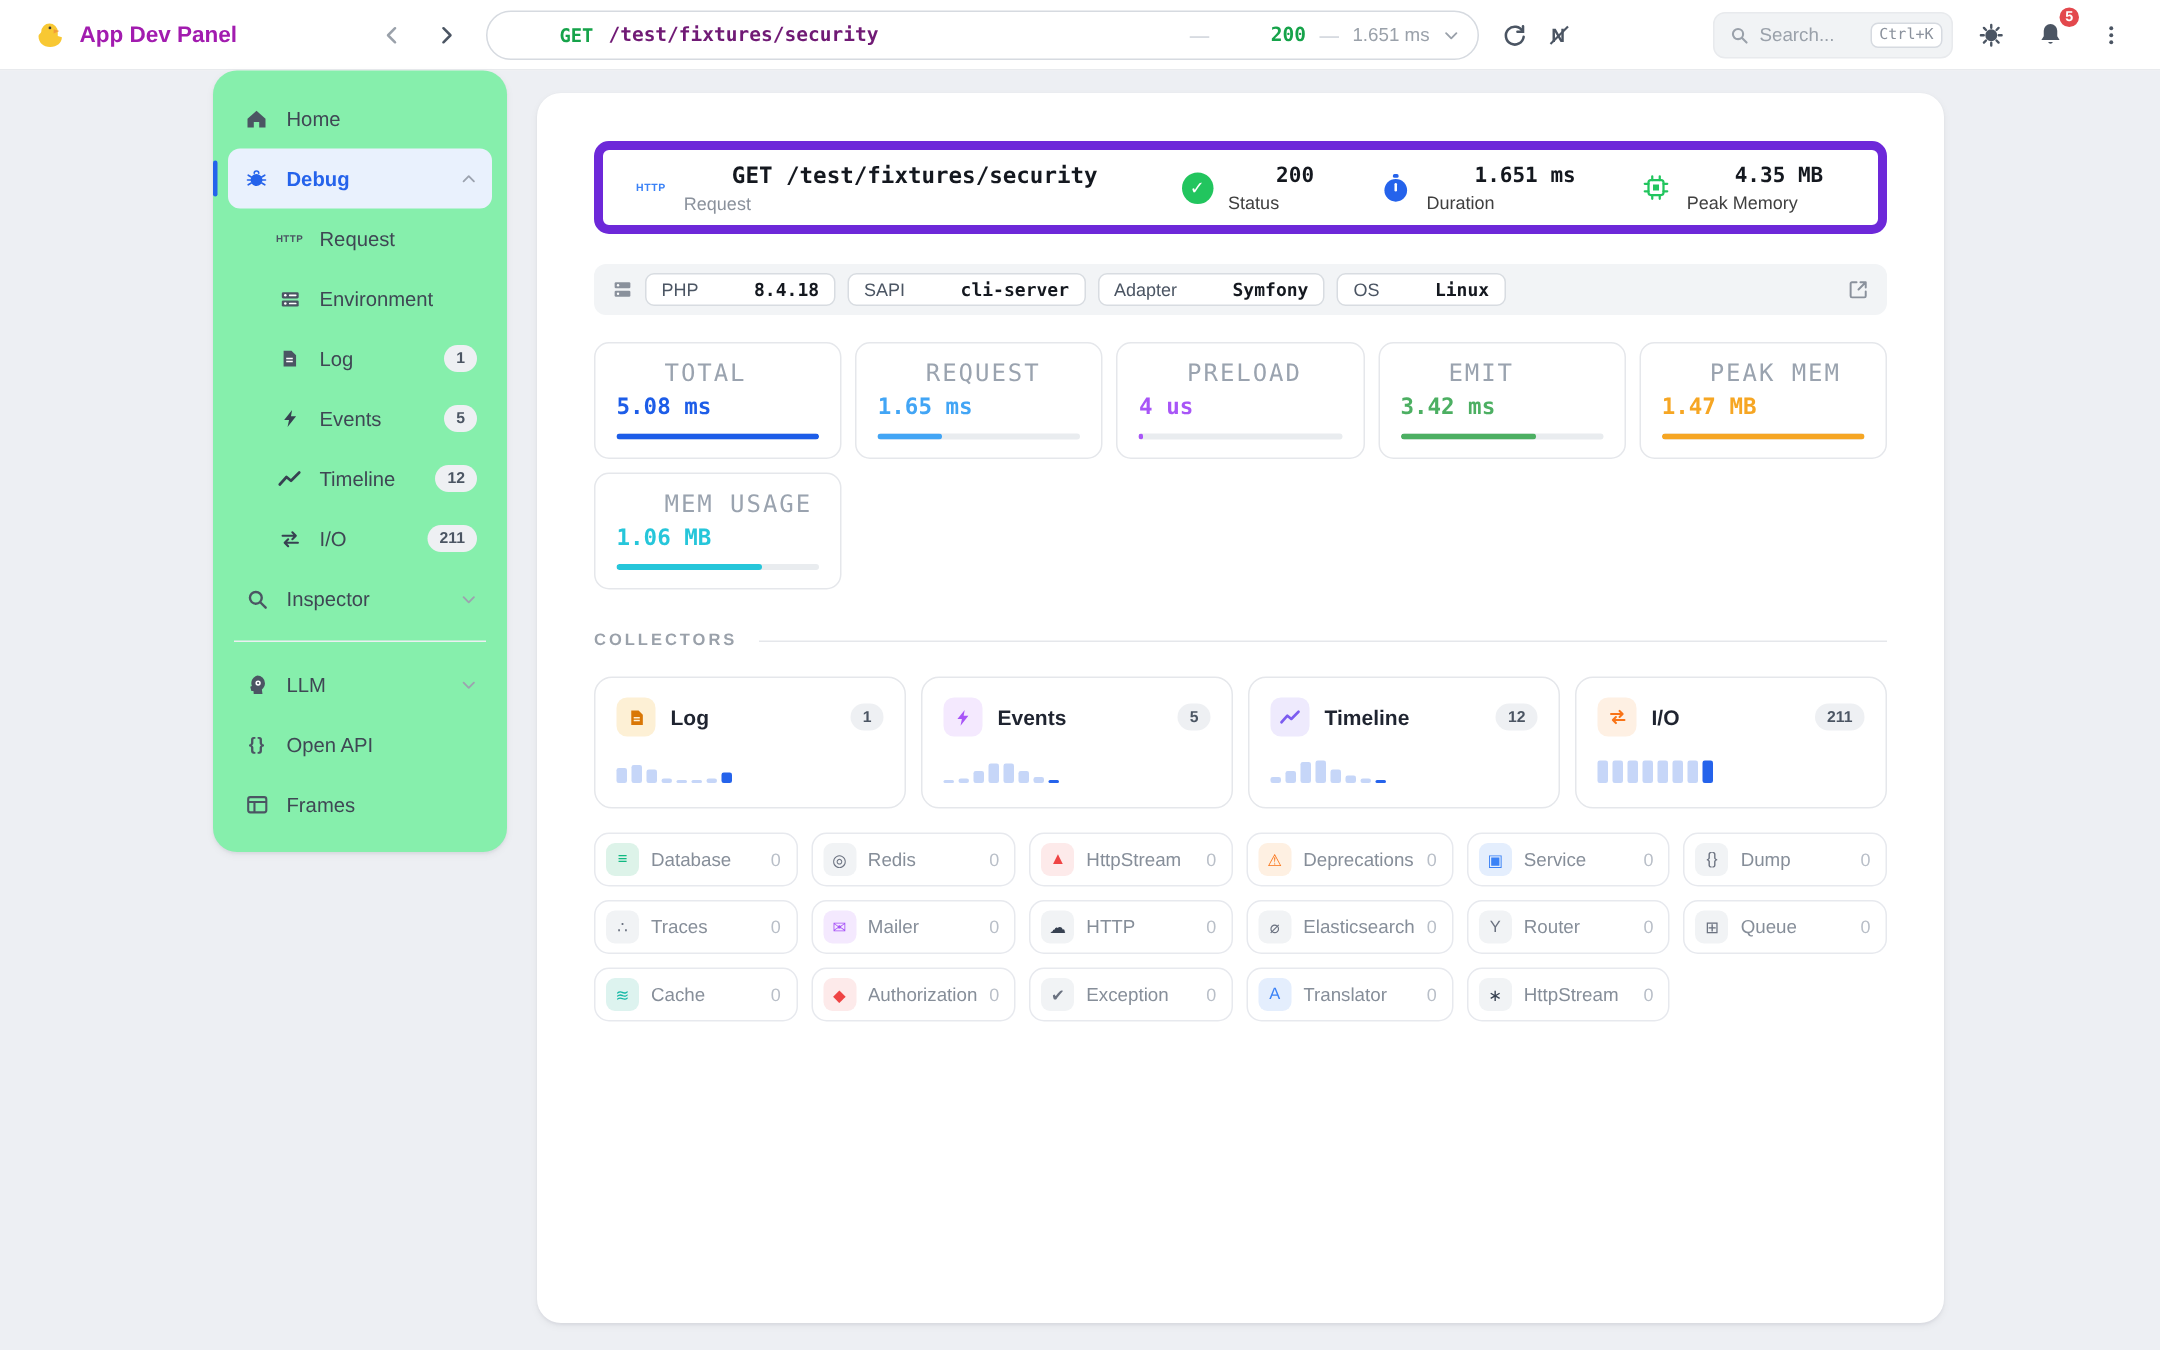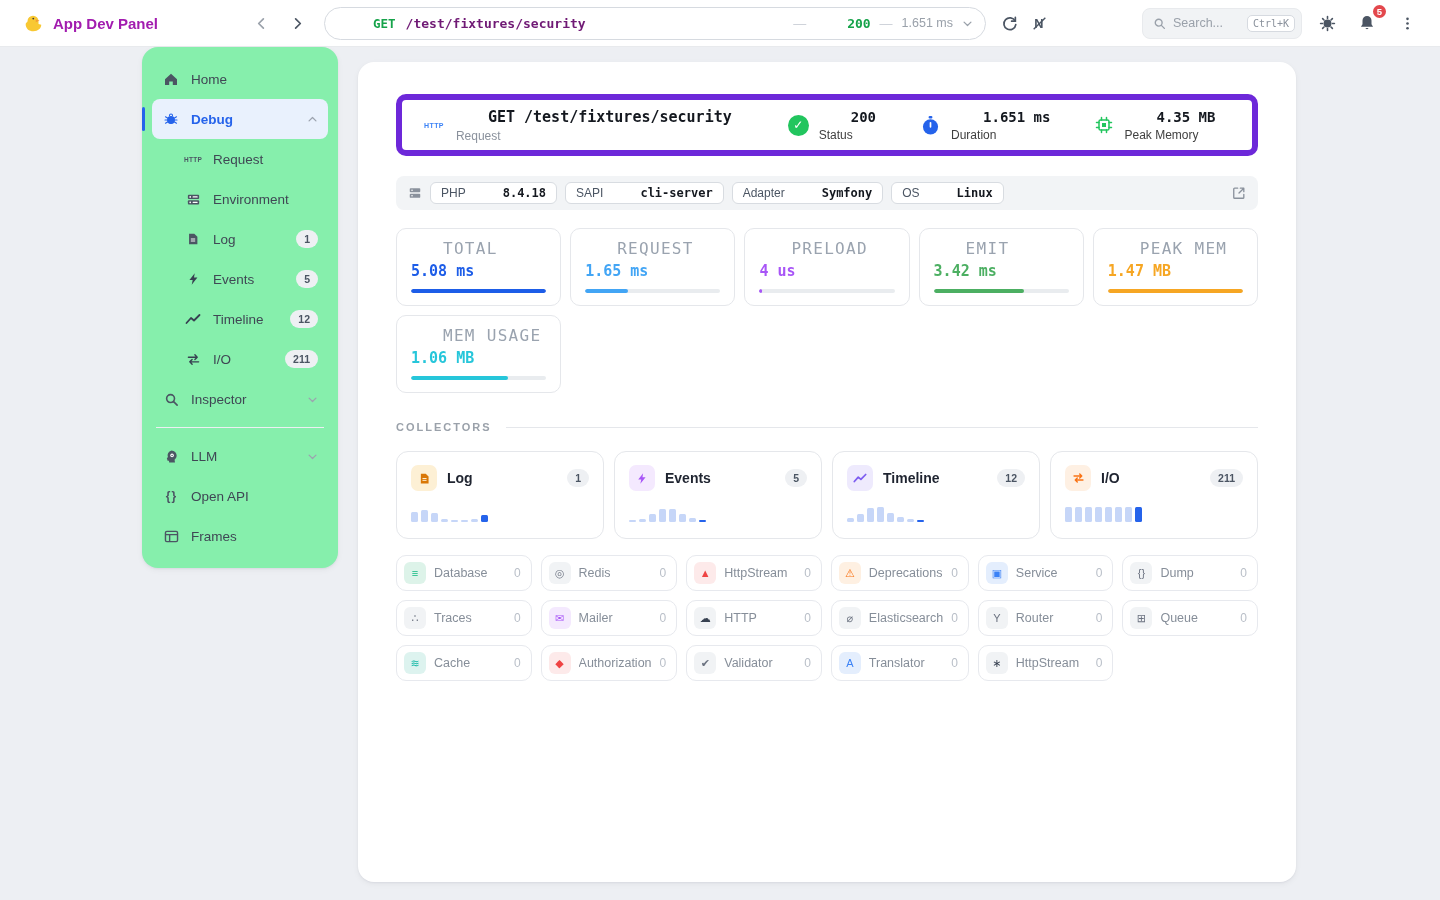--- a/index.html
+++ b/index.html
@@ -685,21 +685,21 @@
       </div>
 
       <div class="chip">
         <span class="chip-icon" style="background: rgb(253, 234, 234); color: rgb(239, 68, 68);">◆</span>
         <span class="chip-label">Authorization</span>
         <span class="chip-count">0</span>
       </div>
 
       <div class="chip">
         <span class="chip-icon" style="background: rgb(241, 243, 245); color: rgb(107, 114, 128);">✔</span>
-        <span class="chip-label">Validator</span>
+        <span class="chip-label">Exception</span>
         <span class="chip-count">0</span>
       </div>
 
       <div class="chip">
         <span class="chip-icon" style="background: rgb(228, 238, 253); color: rgb(59, 130, 246);">A</span>
         <span class="chip-label">Translator</span>
         <span class="chip-count">0</span>
       </div>
 
       <div class="chip">

